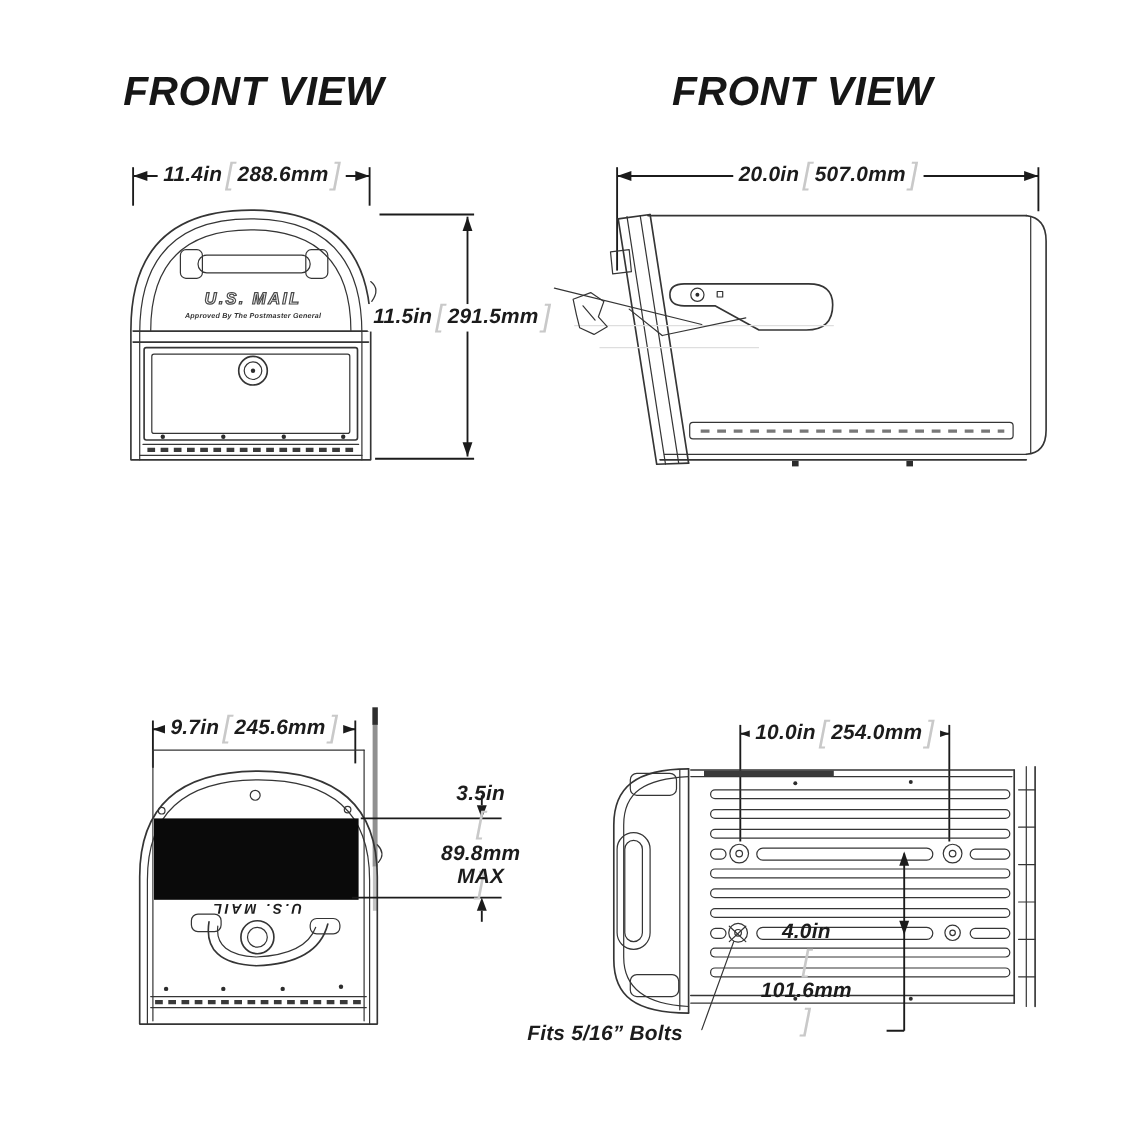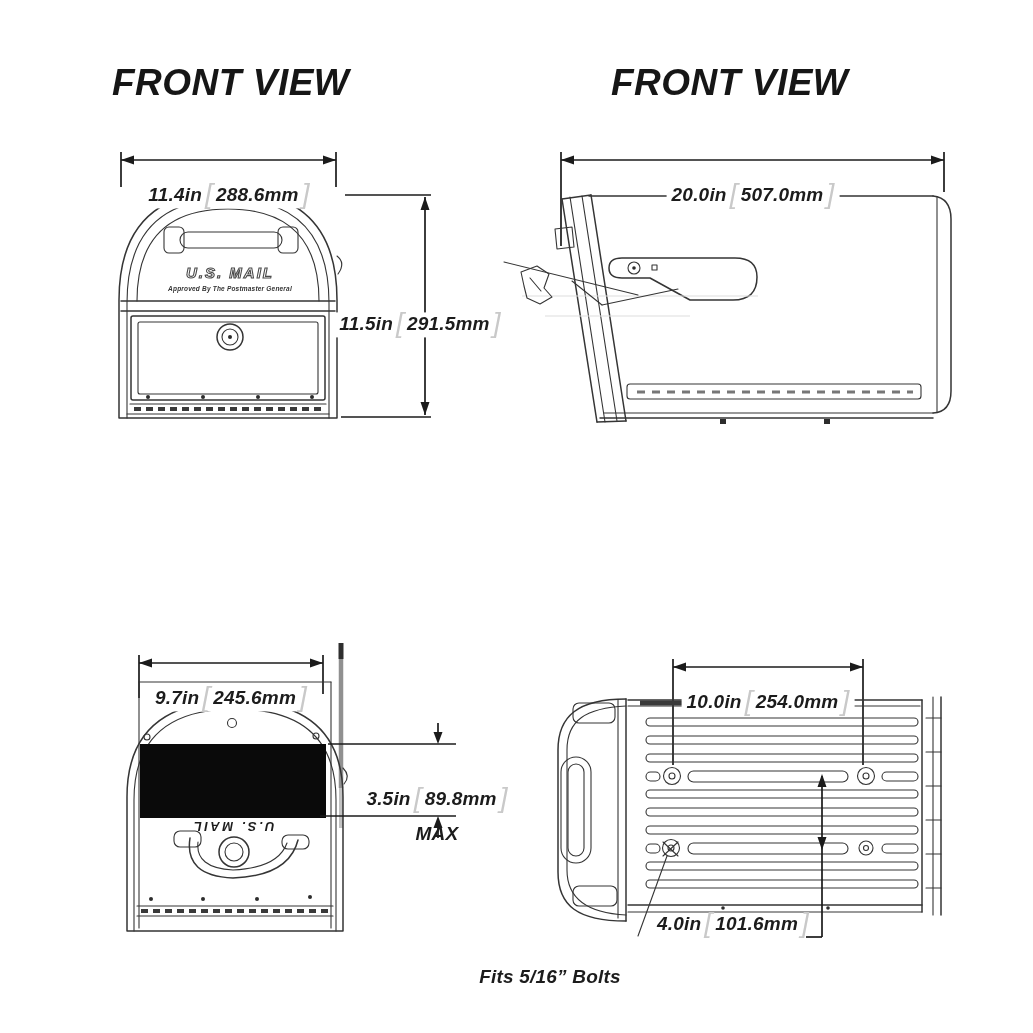--- a/index.html
+++ b/index.html
@@ -18,27 +18,27 @@
   .dot  { fill:#2c2c2c; stroke:none; }
 
   .view-title {
     position:absolute; font-size:37px; font-weight:700; color:#161616;
     letter-spacing:0.5px; line-height:1.1; white-space:nowrap;
   }
   .dim {
     position:absolute; transform:translate(-50%,-50%); white-space:nowrap;
     display:flex; align-items:center; gap:3px;
     font-size:19px; font-weight:700; color:#1c1c1c; letter-spacing:0.2px;
-    background:#ffffff; padding:0 5px; line-height:1.2;margin-top:36px;
+    background:#ffffff; padding:0 5px; line-height:1.2;
   }
   .dim .brk {
     color:#c9c9c9; font-weight:400; font-size:28px; line-height:0.9;
     transform:translateY(-2px);
   }
-  .dim.plain { background:transparent; }
+  .dim.plain { background:transparent;flex-direction:column; }
   .us-mail {
     position:absolute; transform:translate(-50%,-50%); white-space:nowrap;
     font-size:15px; font-weight:700; letter-spacing:2px; color:#ffffff;
     -webkit-text-stroke:1.1px #4a4a4a;
   }
   .approved {
     position:absolute; transform:translate(-50%,-50%); white-space:nowrap;
     font-size:6.5px; font-weight:700; color:#333; letter-spacing:0.2px;
   }
   .us-mail-inv {

